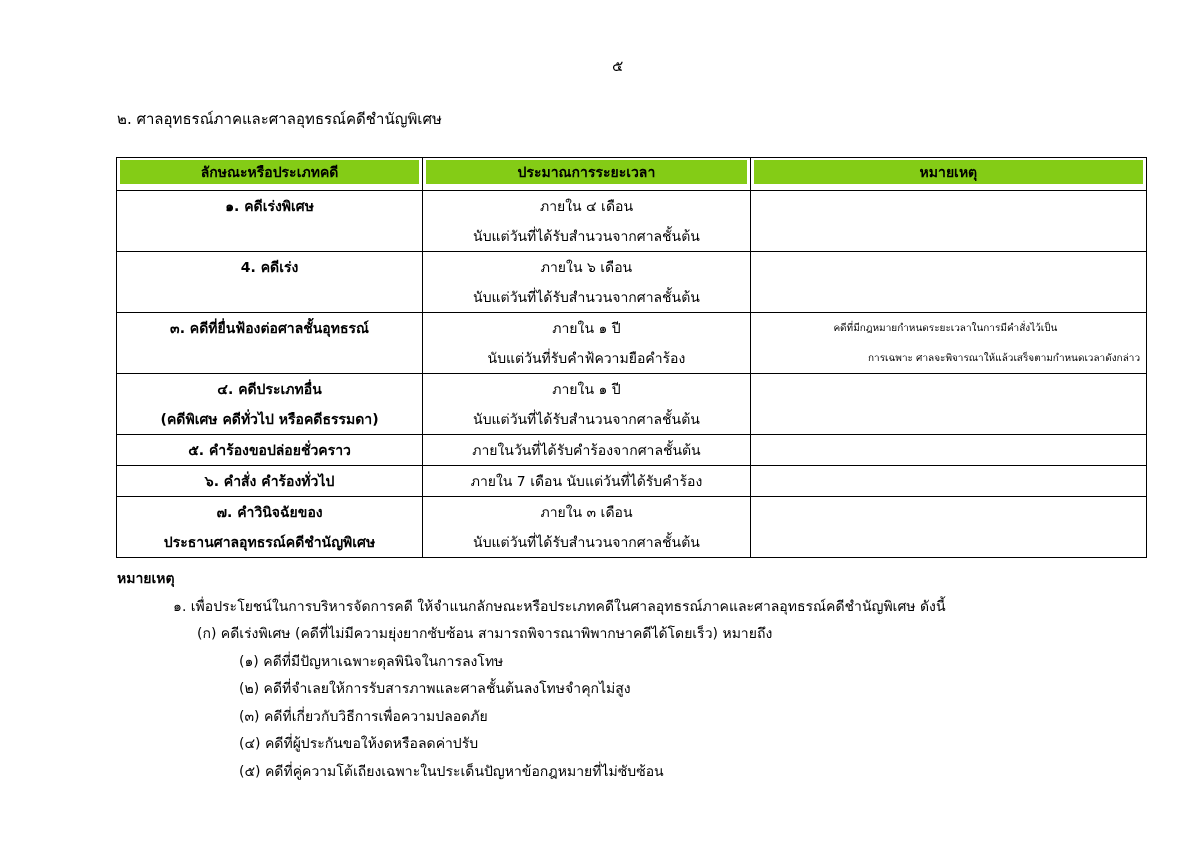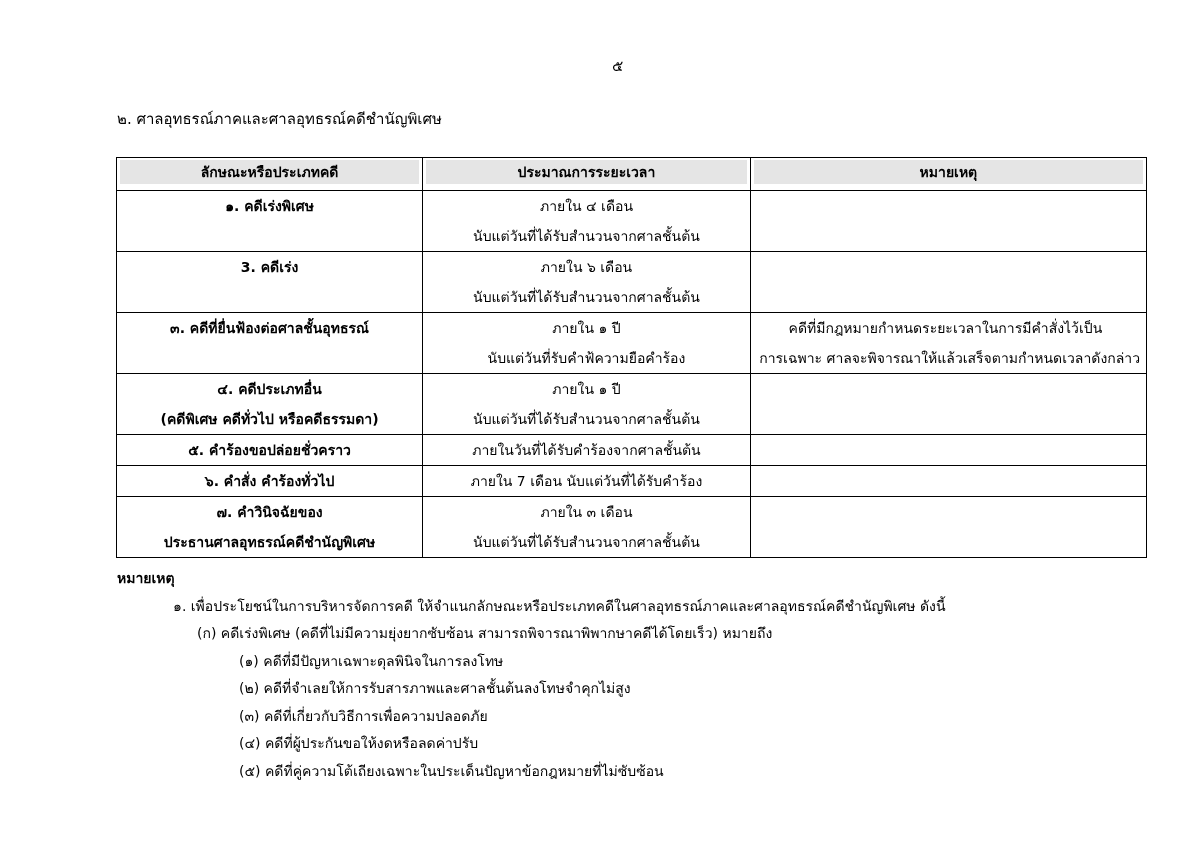--- a/index.html
+++ b/index.html
@@ -28,29 +28,29 @@
       vertical-align: top;
       text-align: center;
       line-height: 30px;
     }
     table.timeline th {
       font-weight: bold;
       height: 28px;
       padding: 2px 3px;
     }
     table.timeline th .fill {
-      background: #e5e5e5;
+      background: #84cc16;
       display: block;
       line-height: 24px;
     }
     .col1 { width: 305px; }
     .col2 { width: 327px; }
     .col3 { width: 397px; }
     td.type-cell { font-weight: bold; border-radius: 11px; }
-    td.note-cell { text-align: right; padding-right: 6px !important; font-size: 14px; }
+    td.note-cell { text-align: right; padding-right: 6px !important; font-size: 10px; }
     td .line { display: block; }
     td.note-cell .line:last-child { text-align: right; padding-left: 4px; }
     .remarks {
       position: absolute; left: 117px; top: 565px;
       font-size: 14px; line-height: 27.5px;
     }
     .remarks .heading { font-weight: bold; }
     .remarks .p1 { padding-left: 56px; text-align: right; }
     .remarks .pa { padding-left: 80px; }
     .remarks .sub { padding-left: 122px; }
@@ -81,21 +81,21 @@
           <span class="line">๑. คดีเร่งพิเศษ</span>
         </td>
       <td>
           <span class="line">ภายใน ๔ เดือน</span>
           <span class="line">นับแต่วันที่ได้รับสำนวนจากศาลชั้นต้น</span>
         </td>
       <td class="note-cell"></td>
     </tr>
     <tr style="height:60px">
       <td class="type-cell">
-          <span class="line">3. คดีเร่ง</span>
+          <span class="line">4. คดีเร่ง</span>
         </td>
       <td>
           <span class="line">ภายใน ๖ เดือน</span>
           <span class="line">นับแต่วันที่ได้รับสำนวนจากศาลชั้นต้น</span>
         </td>
       <td class="note-cell"></td>
     </tr>
     <tr style="height:60px">
       <td class="type-cell">
           <span class="line">๓. คดีที่ยื่นฟ้องต่อศาลชั้นอุทธรณ์</span>

